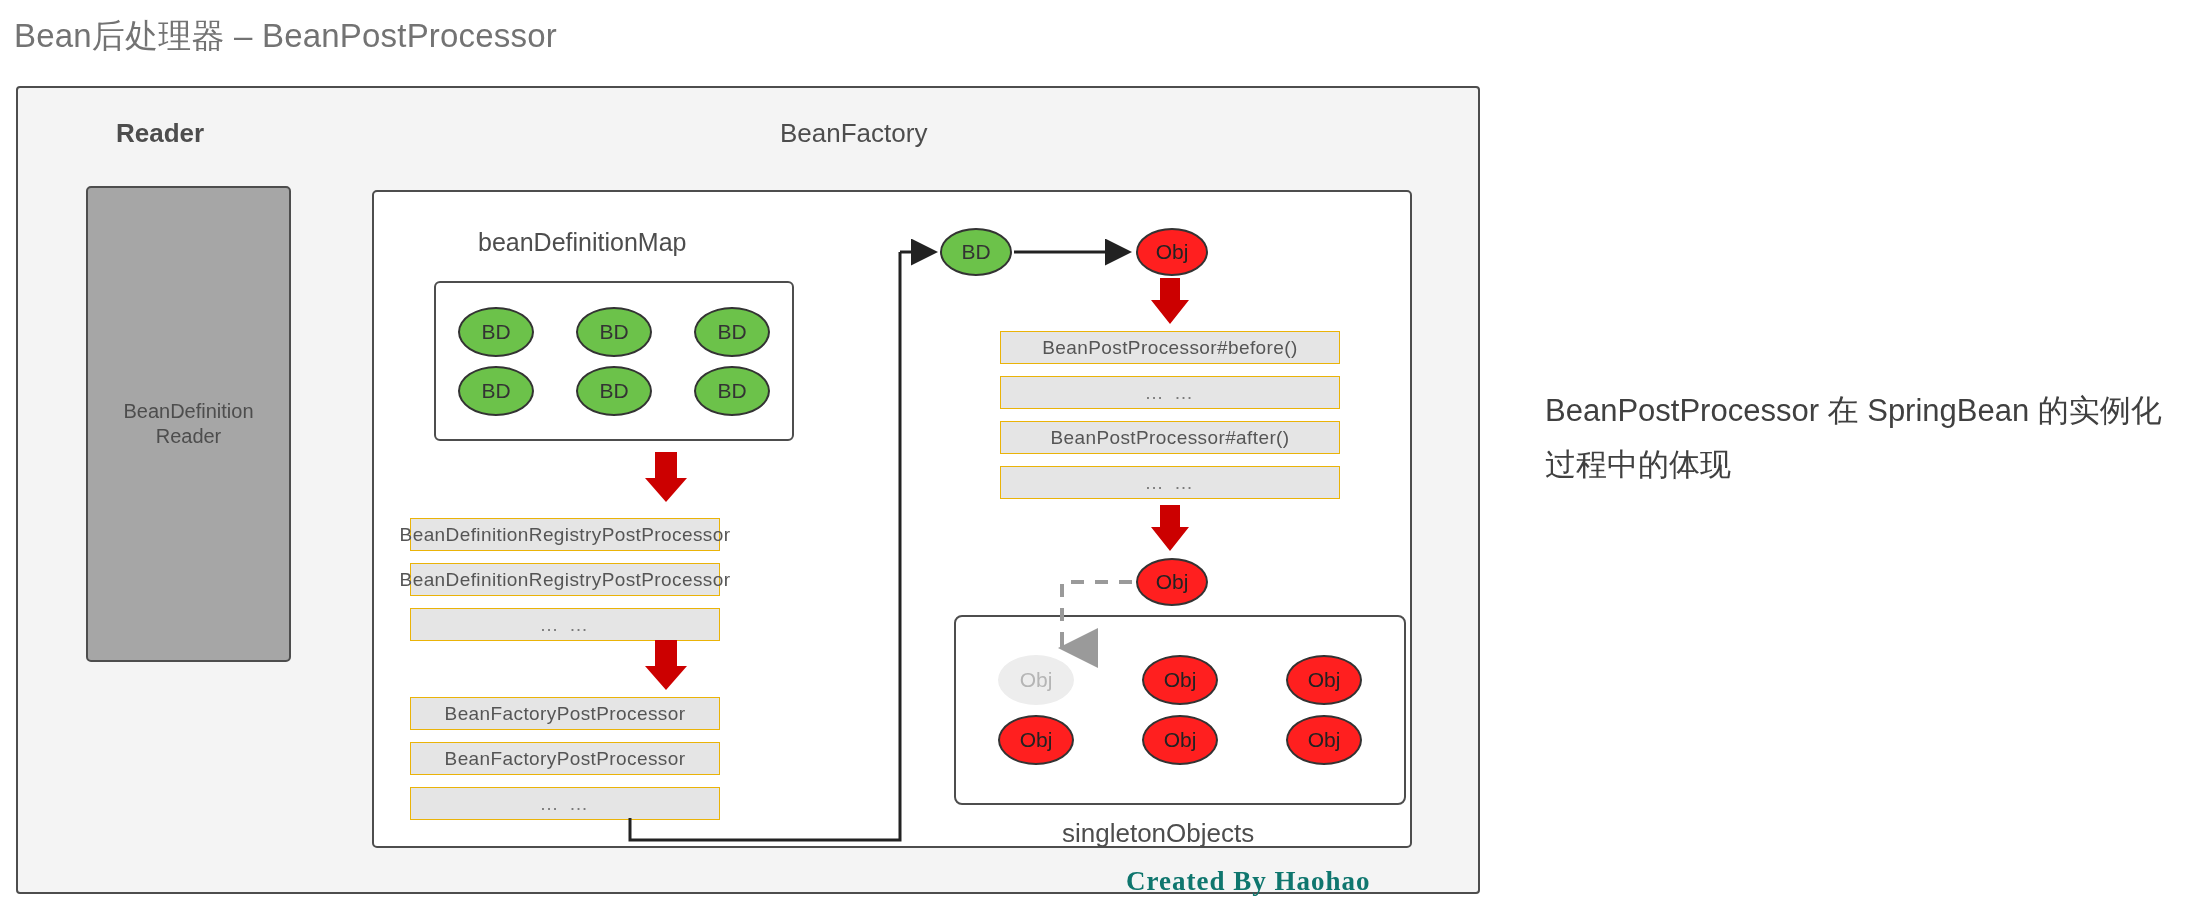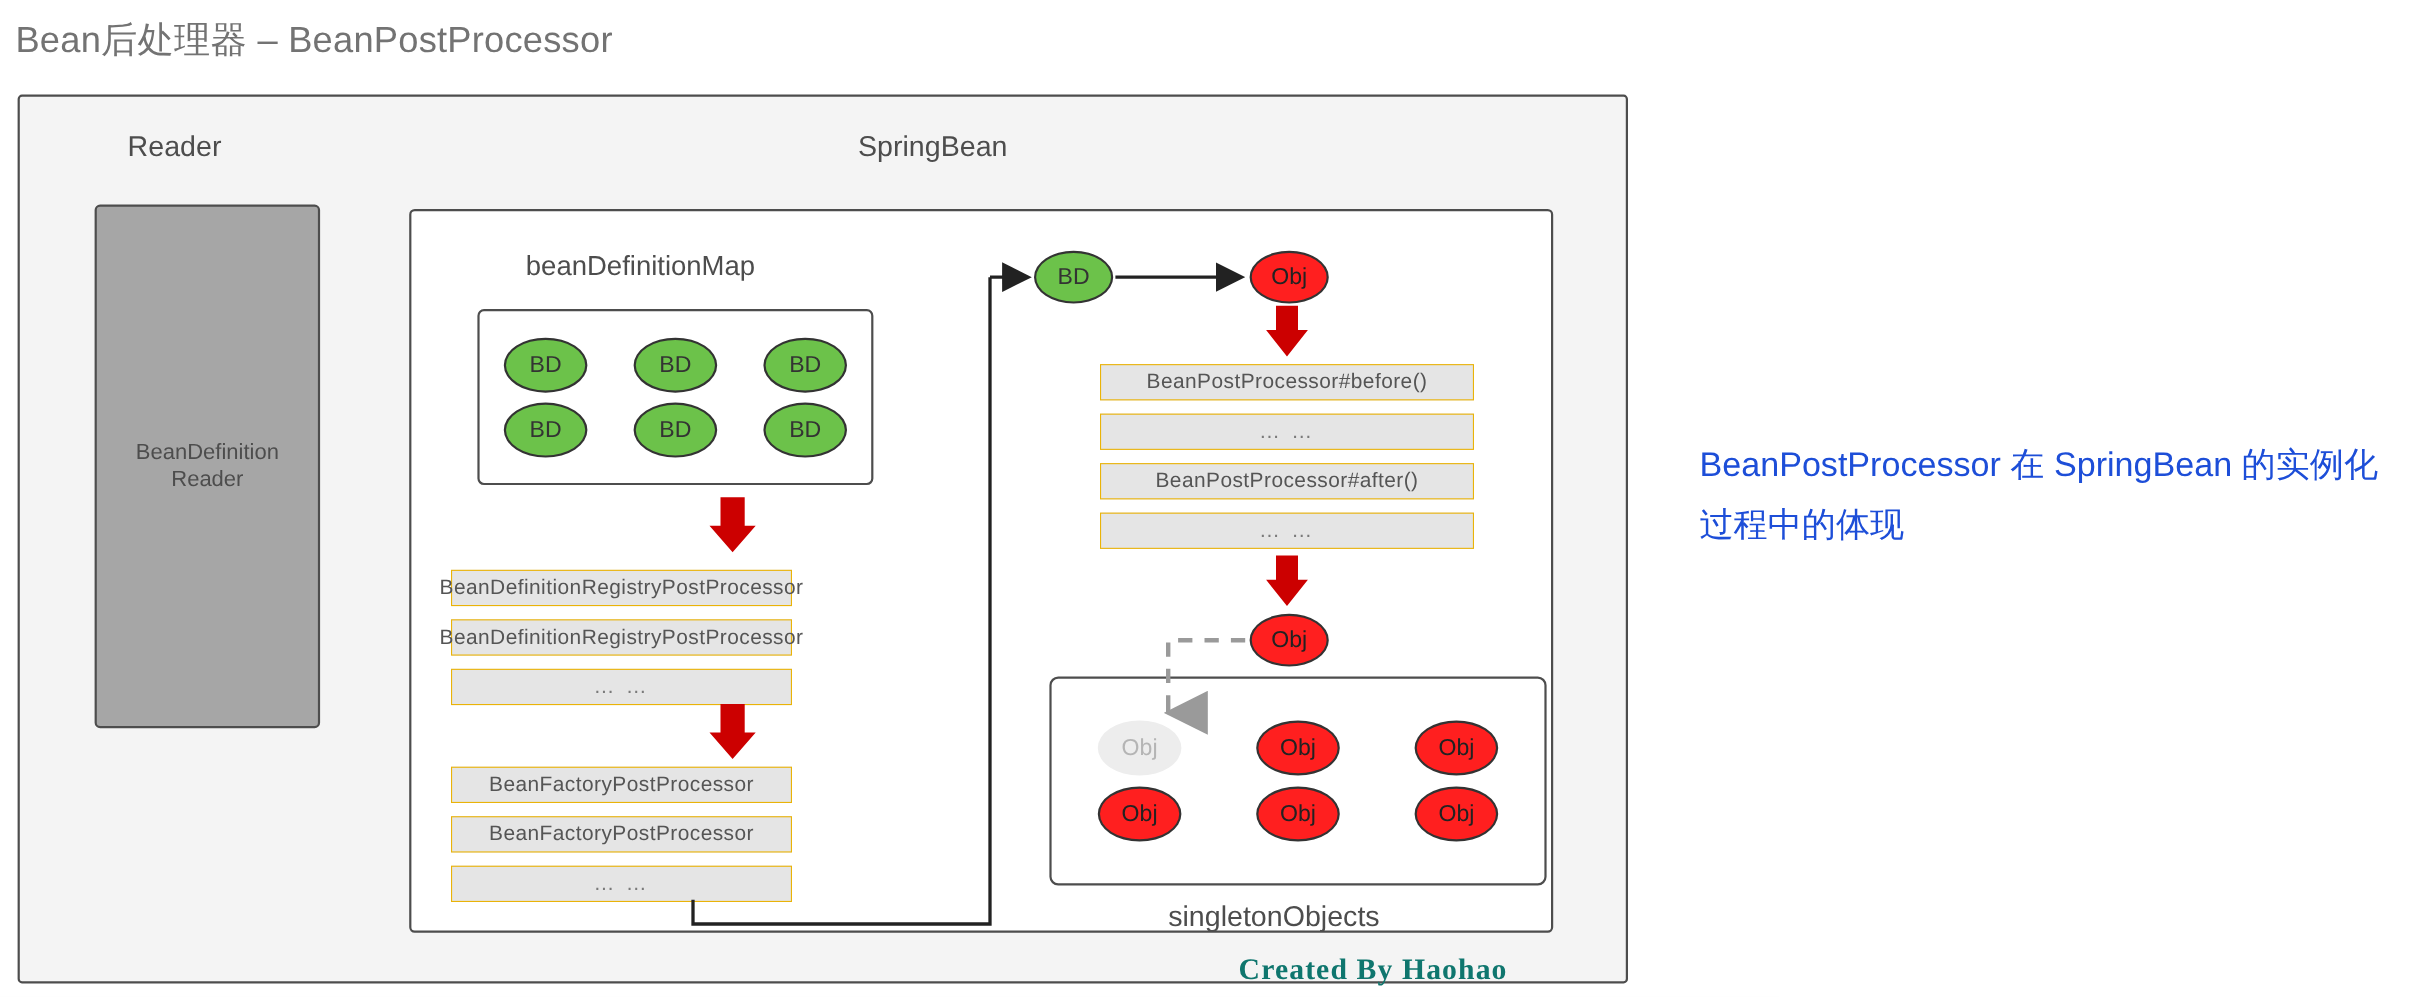--- a/index.html
+++ b/index.html
@@ -40,21 +40,21 @@
   }
 
   .section-label {
     position: absolute;
     font-size: 26px;
     color: #4d4d4d;
     white-space: nowrap;
   }
 
   
-  #reader-label { left: 116px; top: 118px; }
+  #reader-label { left: 116px; top: 118px; font-weight: bold; }
   #reader-box {
     position: absolute;
     left: 86px;
     top: 186px;
     width: 205px;
     height: 476px;
     background: #a6a6a6;
     border: 2px solid #4d4d4d;
     border-radius: 5px;
     box-sizing: border-box;
@@ -220,25 +220,25 @@
     top: 0;
     width: 2208px;
     height: 906px;
     pointer-events: none;
   }
 
   
   #caption {
     position: absolute;
     left: 1545px;
-    top: 396px;
+    top: 384px;
     width: 640px;
     font-size: 31px;
     line-height: 1.75;
-    color: #1d4ed8;
+    color: #404040;
   }
 
   
   #watermark {
     position: absolute;
     left: 1126px;
     top: 866px;
     font-family: "Liberation Serif", "DejaVu Serif", serif;
     font-size: 27px;
     font-weight: bold;
@@ -252,21 +252,21 @@
 
 <div id="page-title">Bean后处理器 – BeanPostProcessor</div>
 
 <div id="diagram-frame"></div>
 
 <div class="section-label" id="reader-label">Reader</div>
 <div id="reader-box">
   <div id="reader-box-label">BeanDefinitionReader</div>
 </div>
 
-<div class="section-label" id="beanfactory-label">SpringBean</div>
+<div class="section-label" id="beanfactory-label">BeanFactory</div>
 <div id="beanfactory-box"></div>
 
 <div class="section-label" id="bdmap-label">beanDefinitionMap</div>
 <div id="bdmap-box">
   <div class="bd-row">
     <div class="ellipse bd">BD</div>
     <div class="ellipse bd">BD</div>
     <div class="ellipse bd">BD</div>
   </div>
   <div class="bd-row">

